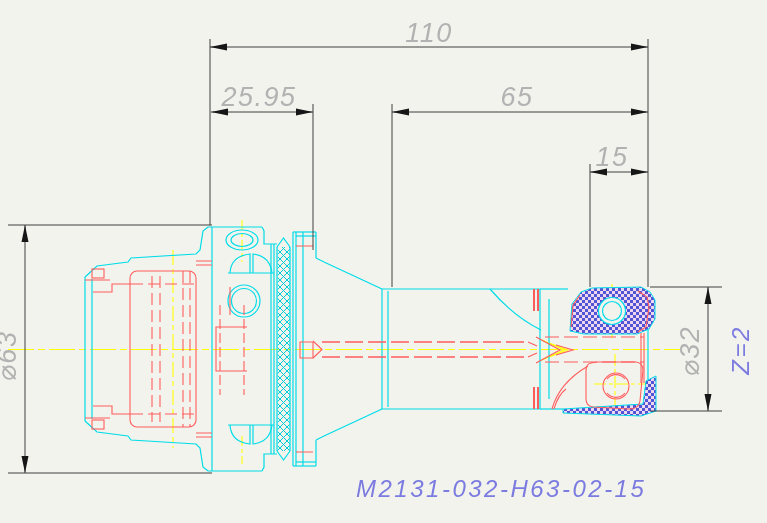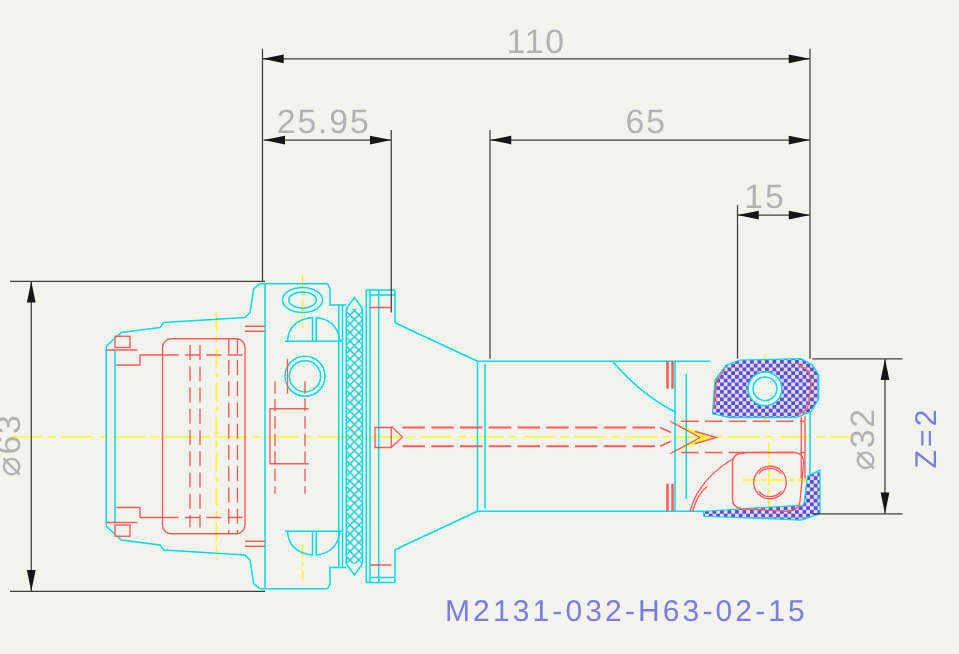--- a/index.html
+++ b/index.html
@@ -1,16 +1,16 @@
 <!DOCTYPE html>
 <html><head>
 <meta charset="utf-8">
 <style>
   html,body{margin:0;padding:0;background:#f3f3ee;}
-  .canvas{position:relative;width:767px;height:523px;background:#f3f3ee;overflow:hidden;font-family:"Liberation Sans","DejaVu Sans",sans-serif;}
+  .canvas{position:relative;width:767px;height:523px;background:#f3f3ee;overflow:hidden;font-family:"Liberation Sans","DejaVu Sans",sans-serif;font-style:italic;}
   svg text{font-family:"Liberation Sans","DejaVu Sans",sans-serif;}
   .dimtext{font-size:27px;letter-spacing:1.5px;}
   .anntext{font-size:24px;letter-spacing:2.5px;}
 </style>
 </head>
 <body>
 
 <div class="canvas">
 <svg width="767" height="523" viewBox="0 0 767 523">
   <defs>

